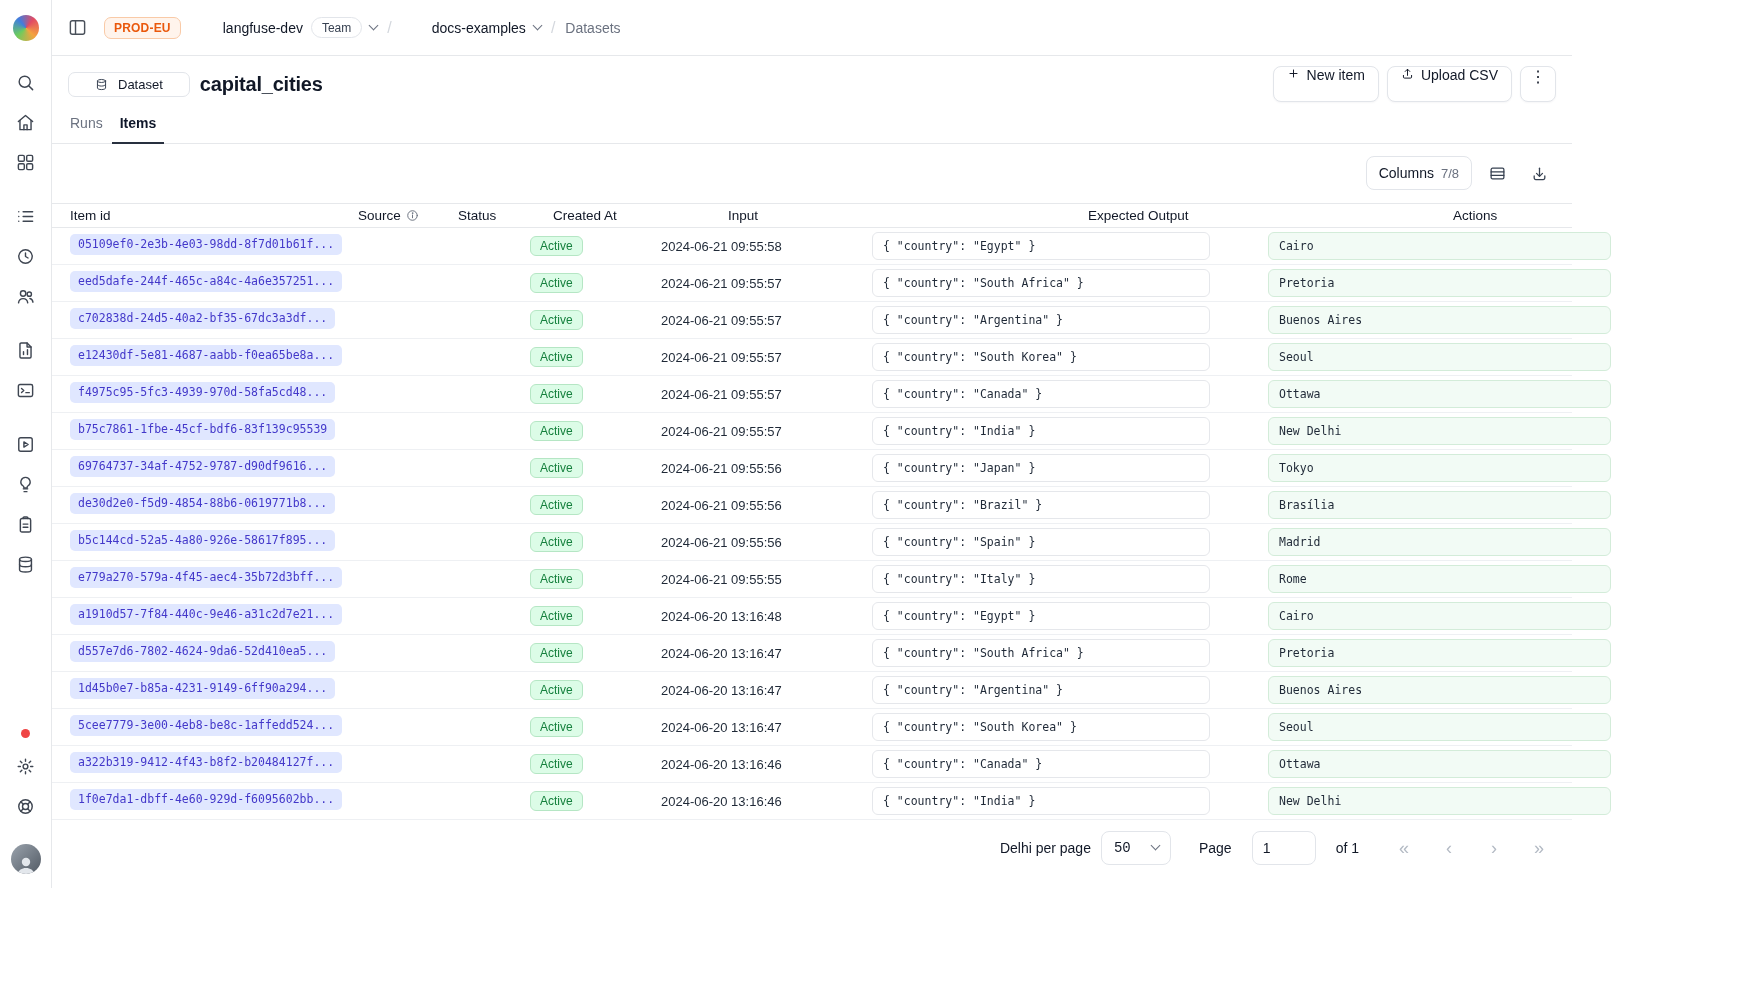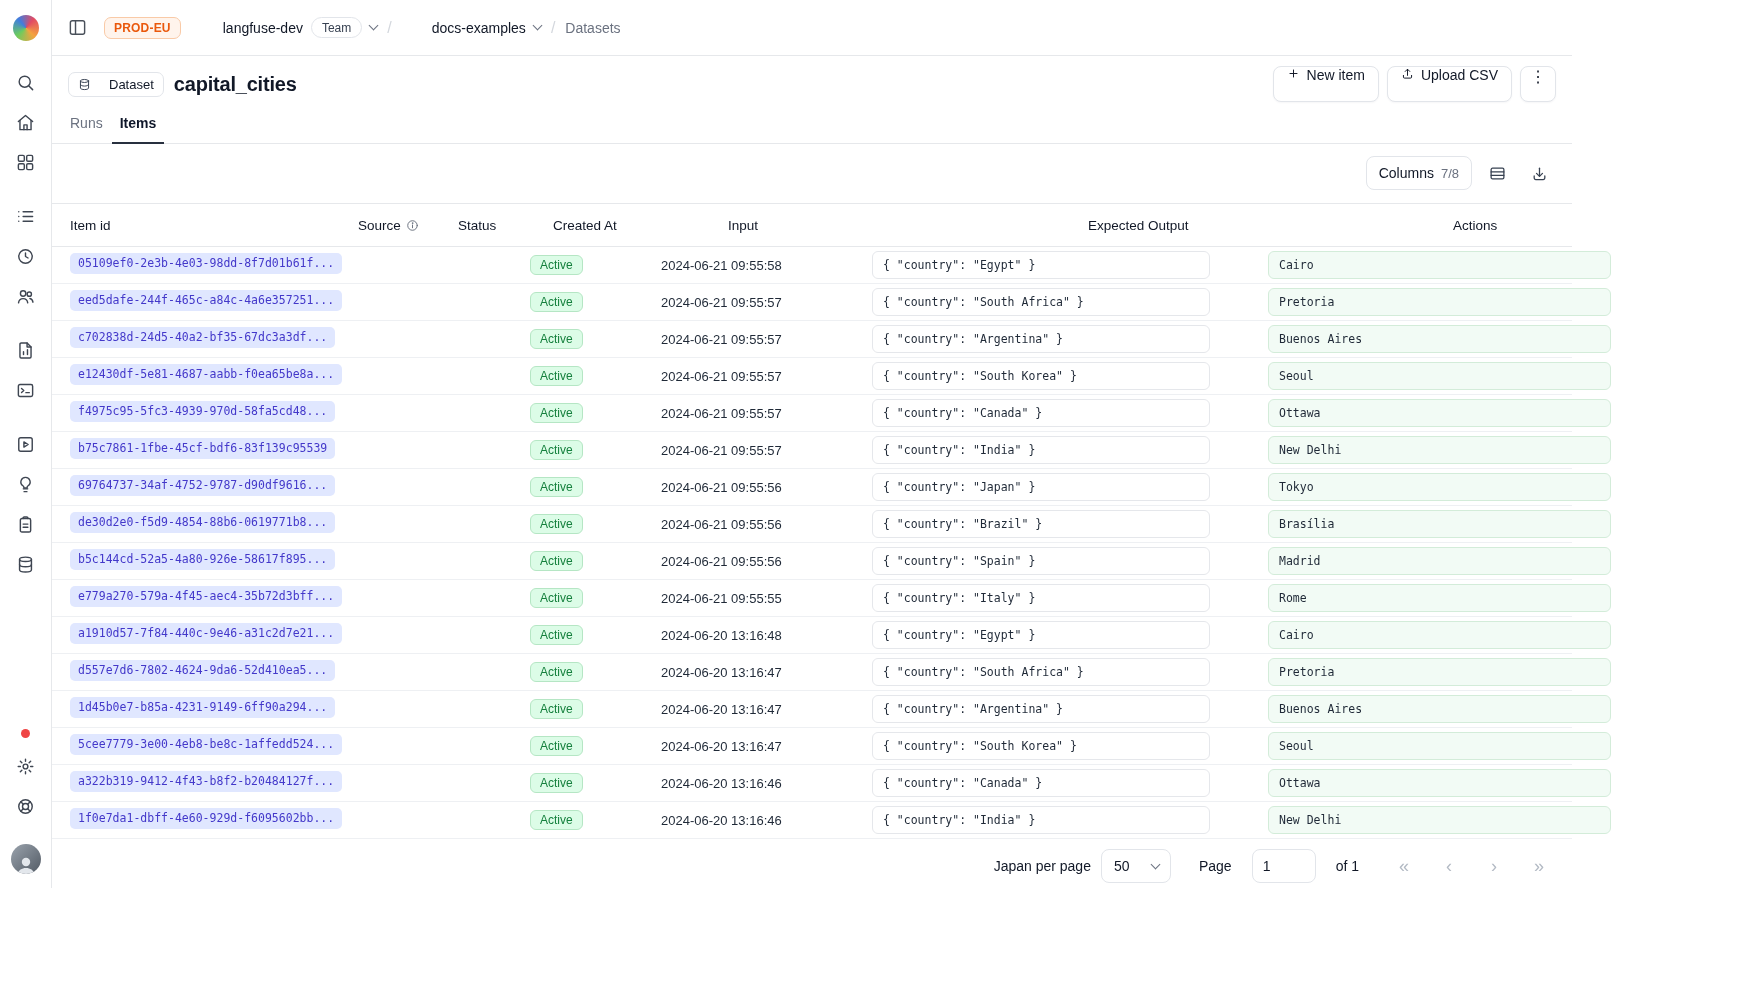--- a/index.html
+++ b/index.html
@@ -40,22 +40,22 @@
     padding:3px 9px; border-radius:7px; cursor:pointer; }
   .crumb-group { display:flex; align-items:center; gap:8px; margin-left:12px; cursor:pointer; }
   .org-name,.proj-name { font-size:14px; font-weight:500; color:#111827; white-space:nowrap;padding-left:30px; }
   .team-badge { font-size:12px; color:#374151; border:1px solid #e2e5ea; border-radius:999px; padding:2.5px 10px; }
   .chev { width:7px; height:7px; border-right:1.6px solid #6b7280; border-bottom:1.6px solid #6b7280;
     transform:rotate(45deg); display:inline-block; margin-top:-4px; flex:0 0 auto; }
   .crumb-sep { color:#d4d8de; font-size:16px; padding:0 10px; }
   .section-name { font-size:14px; color:#6b7280; cursor:pointer; }
 
   .page-head { display:flex; align-items:center; padding:10px 16px 4px 16px; }
-  .type-badge { display:inline-flex; align-items:center; gap:18px; font-size:13px; font-weight:500; color:#111827;
-    border:1px solid #e2e5ea; border-radius:7px; padding:4px 9px; background:#fff; }
+  .type-badge { display:inline-flex; align-items:center; gap:10px; font-size:13px; font-weight:500; color:#111827;
+    border:1px solid #e2e5ea; border-radius:7px; padding:4px 26px; background:#fff; }
   .type-badge svg { width:14px; height:14px; color:#374151; }
   .page-title { font-size:20px; font-weight:700; margin-left:10px; letter-spacing:-.2px; color:#111827; }
   .head-actions { margin-left:auto; display:flex; gap:8px; }
   .btn { display:inline-flex; gap:7px; height:36px; padding:0 13px; background:#fff;
     border:1px solid #e2e5ea; border-radius:8px; font-size:14px; font-weight:500; color:#111827; cursor:pointer;
     box-shadow:0 1px 2px rgba(16,24,40,.04); font-family:inherit; white-space:nowrap; }
   .btn svg { width:16px; height:16px; }
   .btn.square { width:36px; padding:0; justify-content:center; font-size:16px; }
 
   .tabs { display:flex; gap:1px; padding:0 10px; border-bottom:1px solid #e6e8eb; }
@@ -65,21 +65,21 @@
 
   .toolbar { display:flex; justify-content:flex-end; align-items:flex-end; gap:8px; padding:12px 16px 13px; }
   .columns-btn { height:34px; display:inline-flex; align-items:center; gap:7px; border:1px solid #e2e5ea; background:#fff;
     border-radius:8px; padding:0 12px; font-size:14px; font-weight:500; color:#111827; cursor:pointer; font-family:inherit; }
   .columns-count { color:#6b7280; font-size:13px; font-weight:500; }
   .ghost-btn { width:34px; height:34px; color:#374151; }
   .ghost-btn svg { width:17px; height:17px; }
 
   
   .grid-row { display:grid; grid-template-columns:298px 100px 95px 175px 360px 365px 1fr; align-items:center; }
-  .thead { height:44px; border-top:1px solid #e6e8eb; border-bottom:1px solid #e6e8eb; }
+  .thead { height:25px; border-top:1px solid #e6e8eb; border-bottom:1px solid #e6e8eb; }
   .th { font-size:13.5px; font-weight:500; color:#111827; padding-left:8px; display:flex; align-items:center; gap:5px; white-space:nowrap; }
   .th:first-child { padding-left:18px; }
   .info-icon { display:inline-flex; color:#6b7280; }
   .info-icon svg { width:13px; height:13px; }
   .trow { height:37px; border-bottom:1px solid #eef0f3;gap:36px; }
   .cell { padding-left:8px; overflow:hidden; white-space:nowrap; }
   .cell:first-child { padding-left:18px; }
   .id-pill { display:inline-block; max-width:278px; overflow:hidden; white-space:nowrap;
     background:var(--id_bg,#e0e7ff); color:var(--id_text,#4338ca);
     font-family:"DejaVu Sans Mono", monospace; font-size:11.5px; padding:3.5px 8px; border-radius:5px; cursor:pointer; }
@@ -91,21 +91,21 @@
   .input-box { border:1px solid #e5e7eb; background:#fff; }
   .expected-box { border:1px solid var(--expected_border,#d3ecd9); background:var(--expected_bg,#f2fbf5); }
   .dots-btn { width:30px; height:30px; margin-left:6px; border:none; background:transparent; color:#3f4652;
     font-size:15px; border-radius:6px; cursor:pointer; line-height:1; }
 
   
   .pagination { display:flex; align-items:center; justify-content:flex-end; padding:10px 16px; height:55px; }
   .pg-label { font-size:14px; color:#111827; white-space:nowrap; }
   .select-box { display:inline-flex; align-items:center; justify-content:space-between; min-width:70px; height:34px;
     border:1px solid #e2e5ea; border-radius:8px; padding:0 11px 0 12px; font-size:14px; color:#111827;
-    margin-left:10px; background:#fff; cursor:pointer; gap:12px; }
+    margin-left:10px; background:#fff; cursor:pointer; gap:12px;font-family:Liberation Mono, monospace; }
   .page-group { display:flex; align-items:center; gap:20px; margin-left:28px; }
   .page-input { width:64px; height:34px; border:1px solid #e2e5ea; border-radius:8px; padding:0 10px;
     font-size:14px; color:#111827; font-family:inherit; background:#fff; }
   .nav-group { display:flex; gap:11px; margin-left:28px; }
   .nav-btn { width:34px; height:34px; display:flex; align-items:center; justify-content:center;
     background:transparent; border:none; color:#b3bac4; font-size:18px; line-height:1; cursor:default; font-family:inherit; }
 </style>
 </head>
 <body>
 
@@ -555,21 +555,21 @@
             </div>
     <div class="cell">
               <div class="io-box expected-box">New Delhi</div>
             </div>
     <div class="cell"><button class="dots-btn">⋮</button></div>
   </div>
         </div>
     </div>
 
     <div class="pagination">
-      <span class="pg-label">Japan per page</span>
+      <span class="pg-label">Delhi per page</span>
       <div class="select-box">
         <span>50</span>
         <span class="chev"></span>
       </div>
       <div class="page-group">
         <span class="pg-label">Page</span>
         <input class="page-input" value="1" style="">
         <span class="pg-label">of 1</span>
       </div>
       <div class="nav-group">

